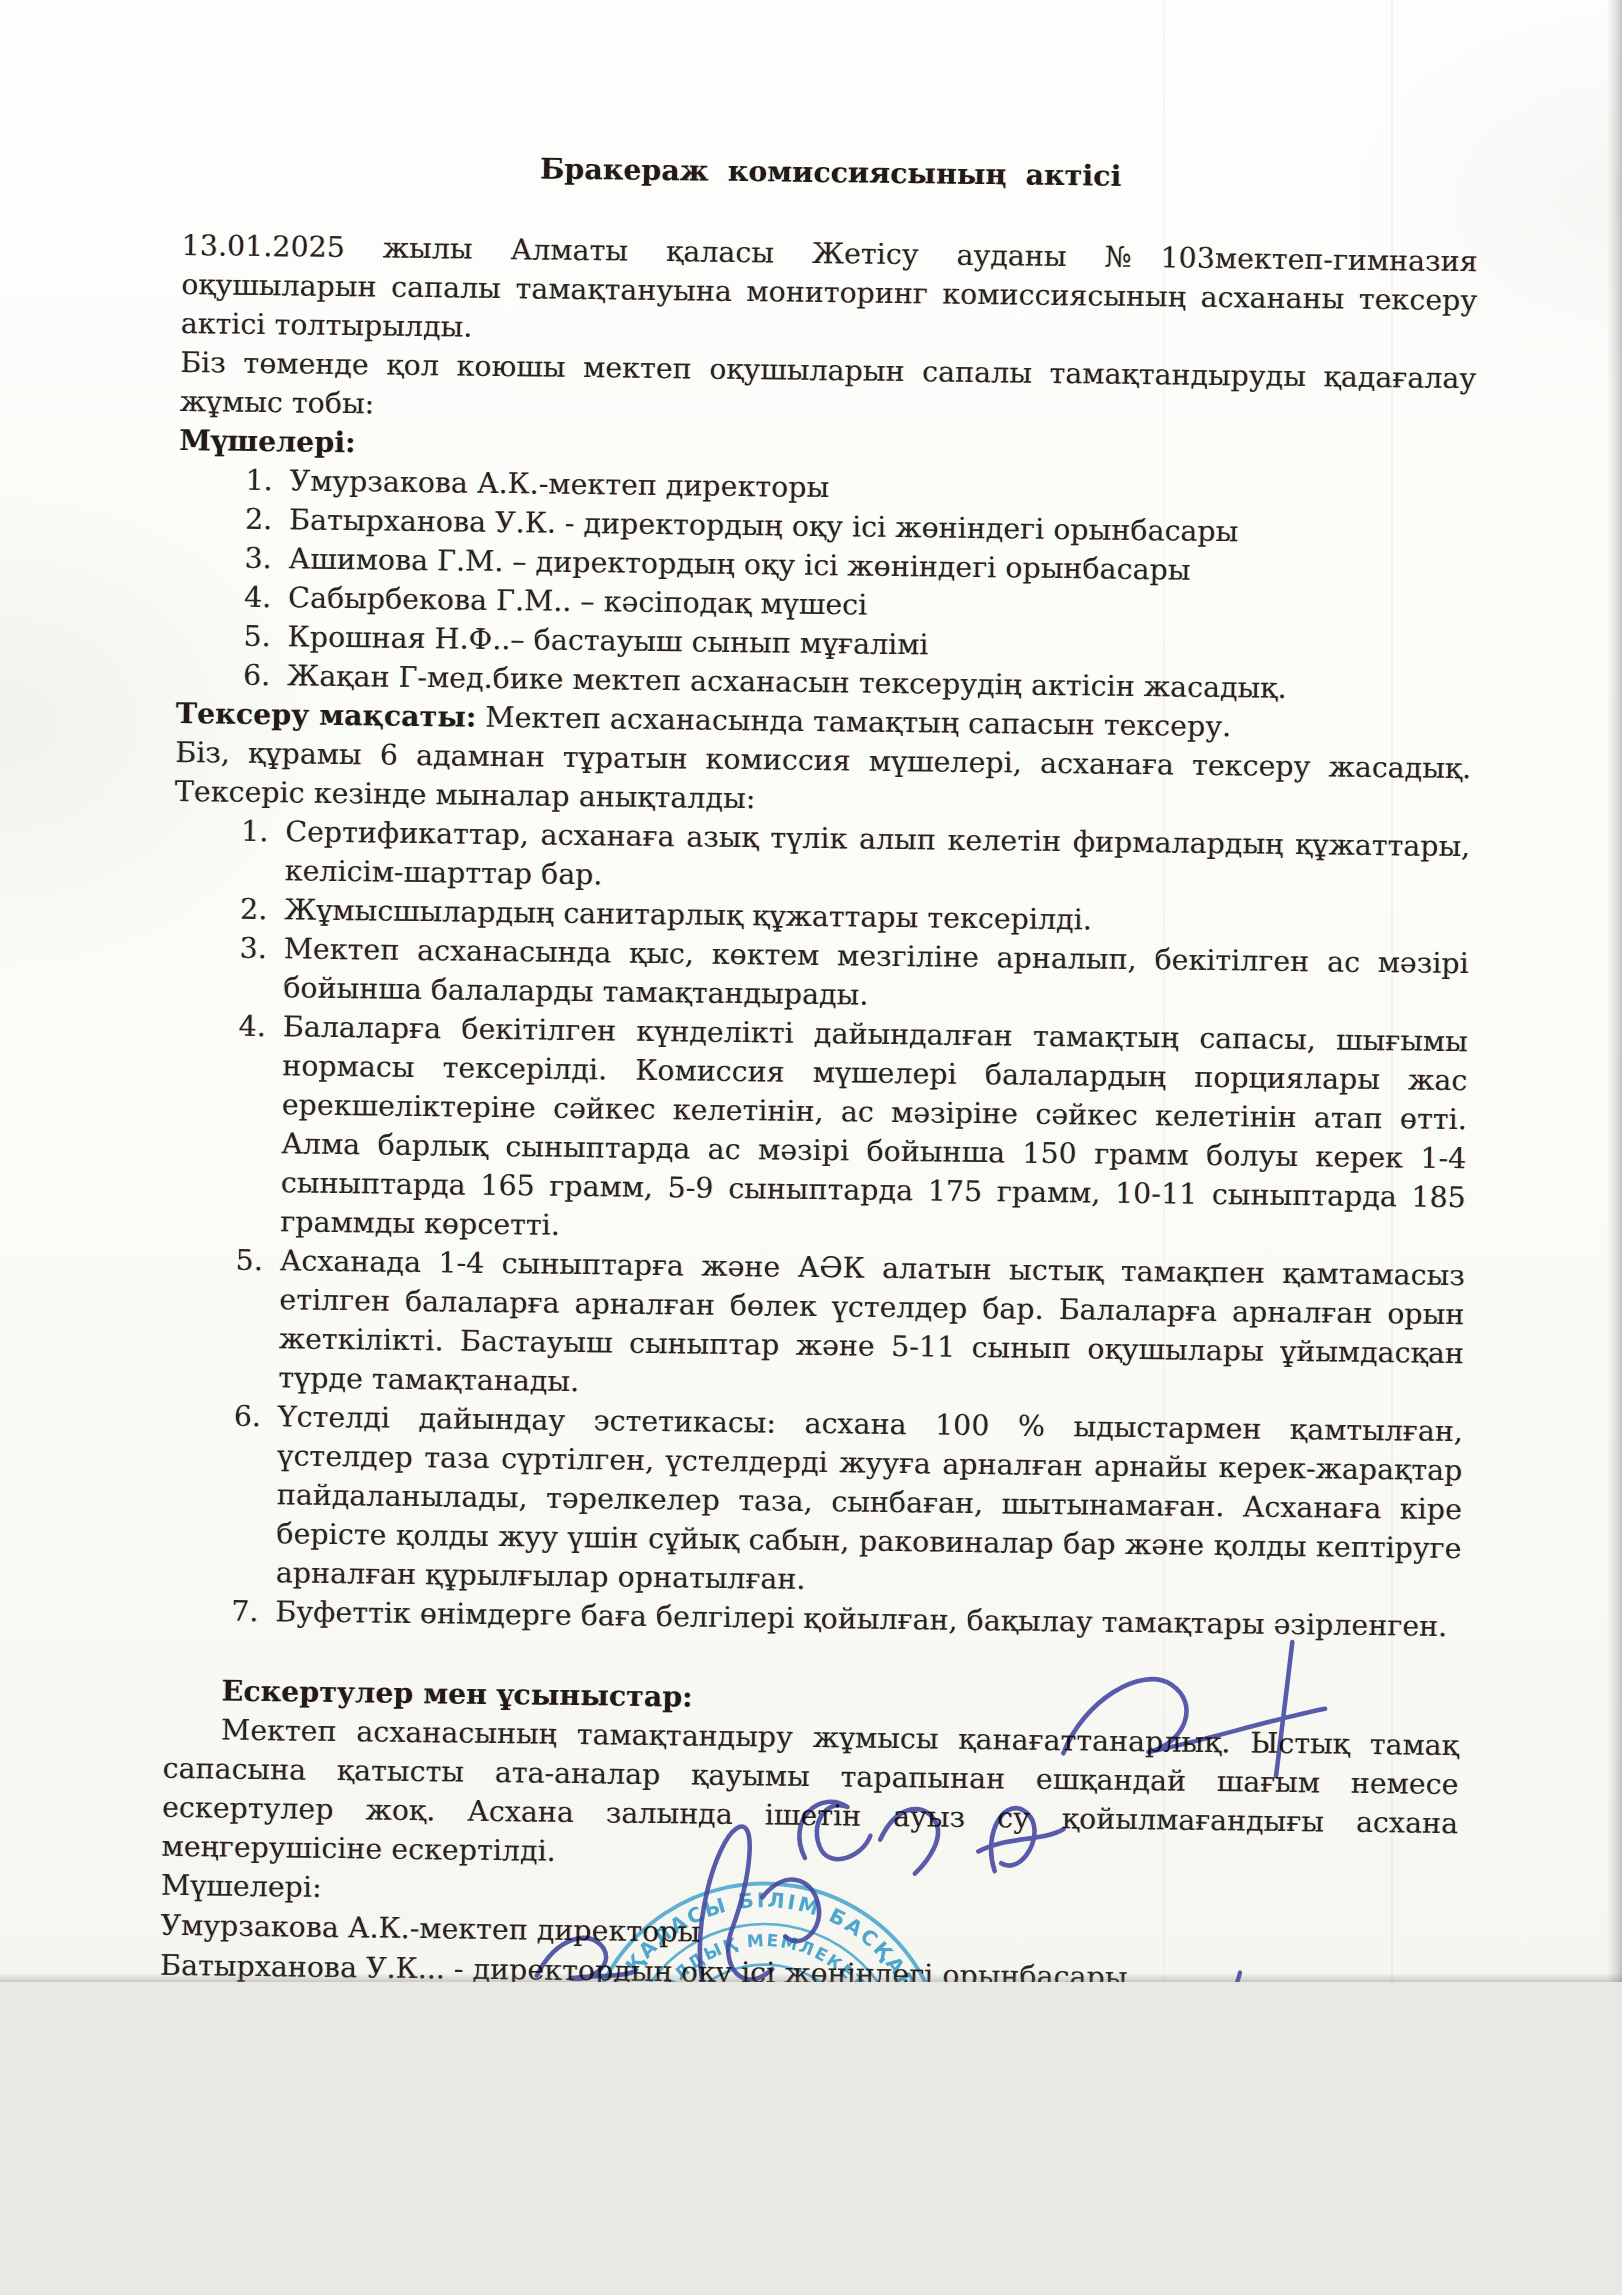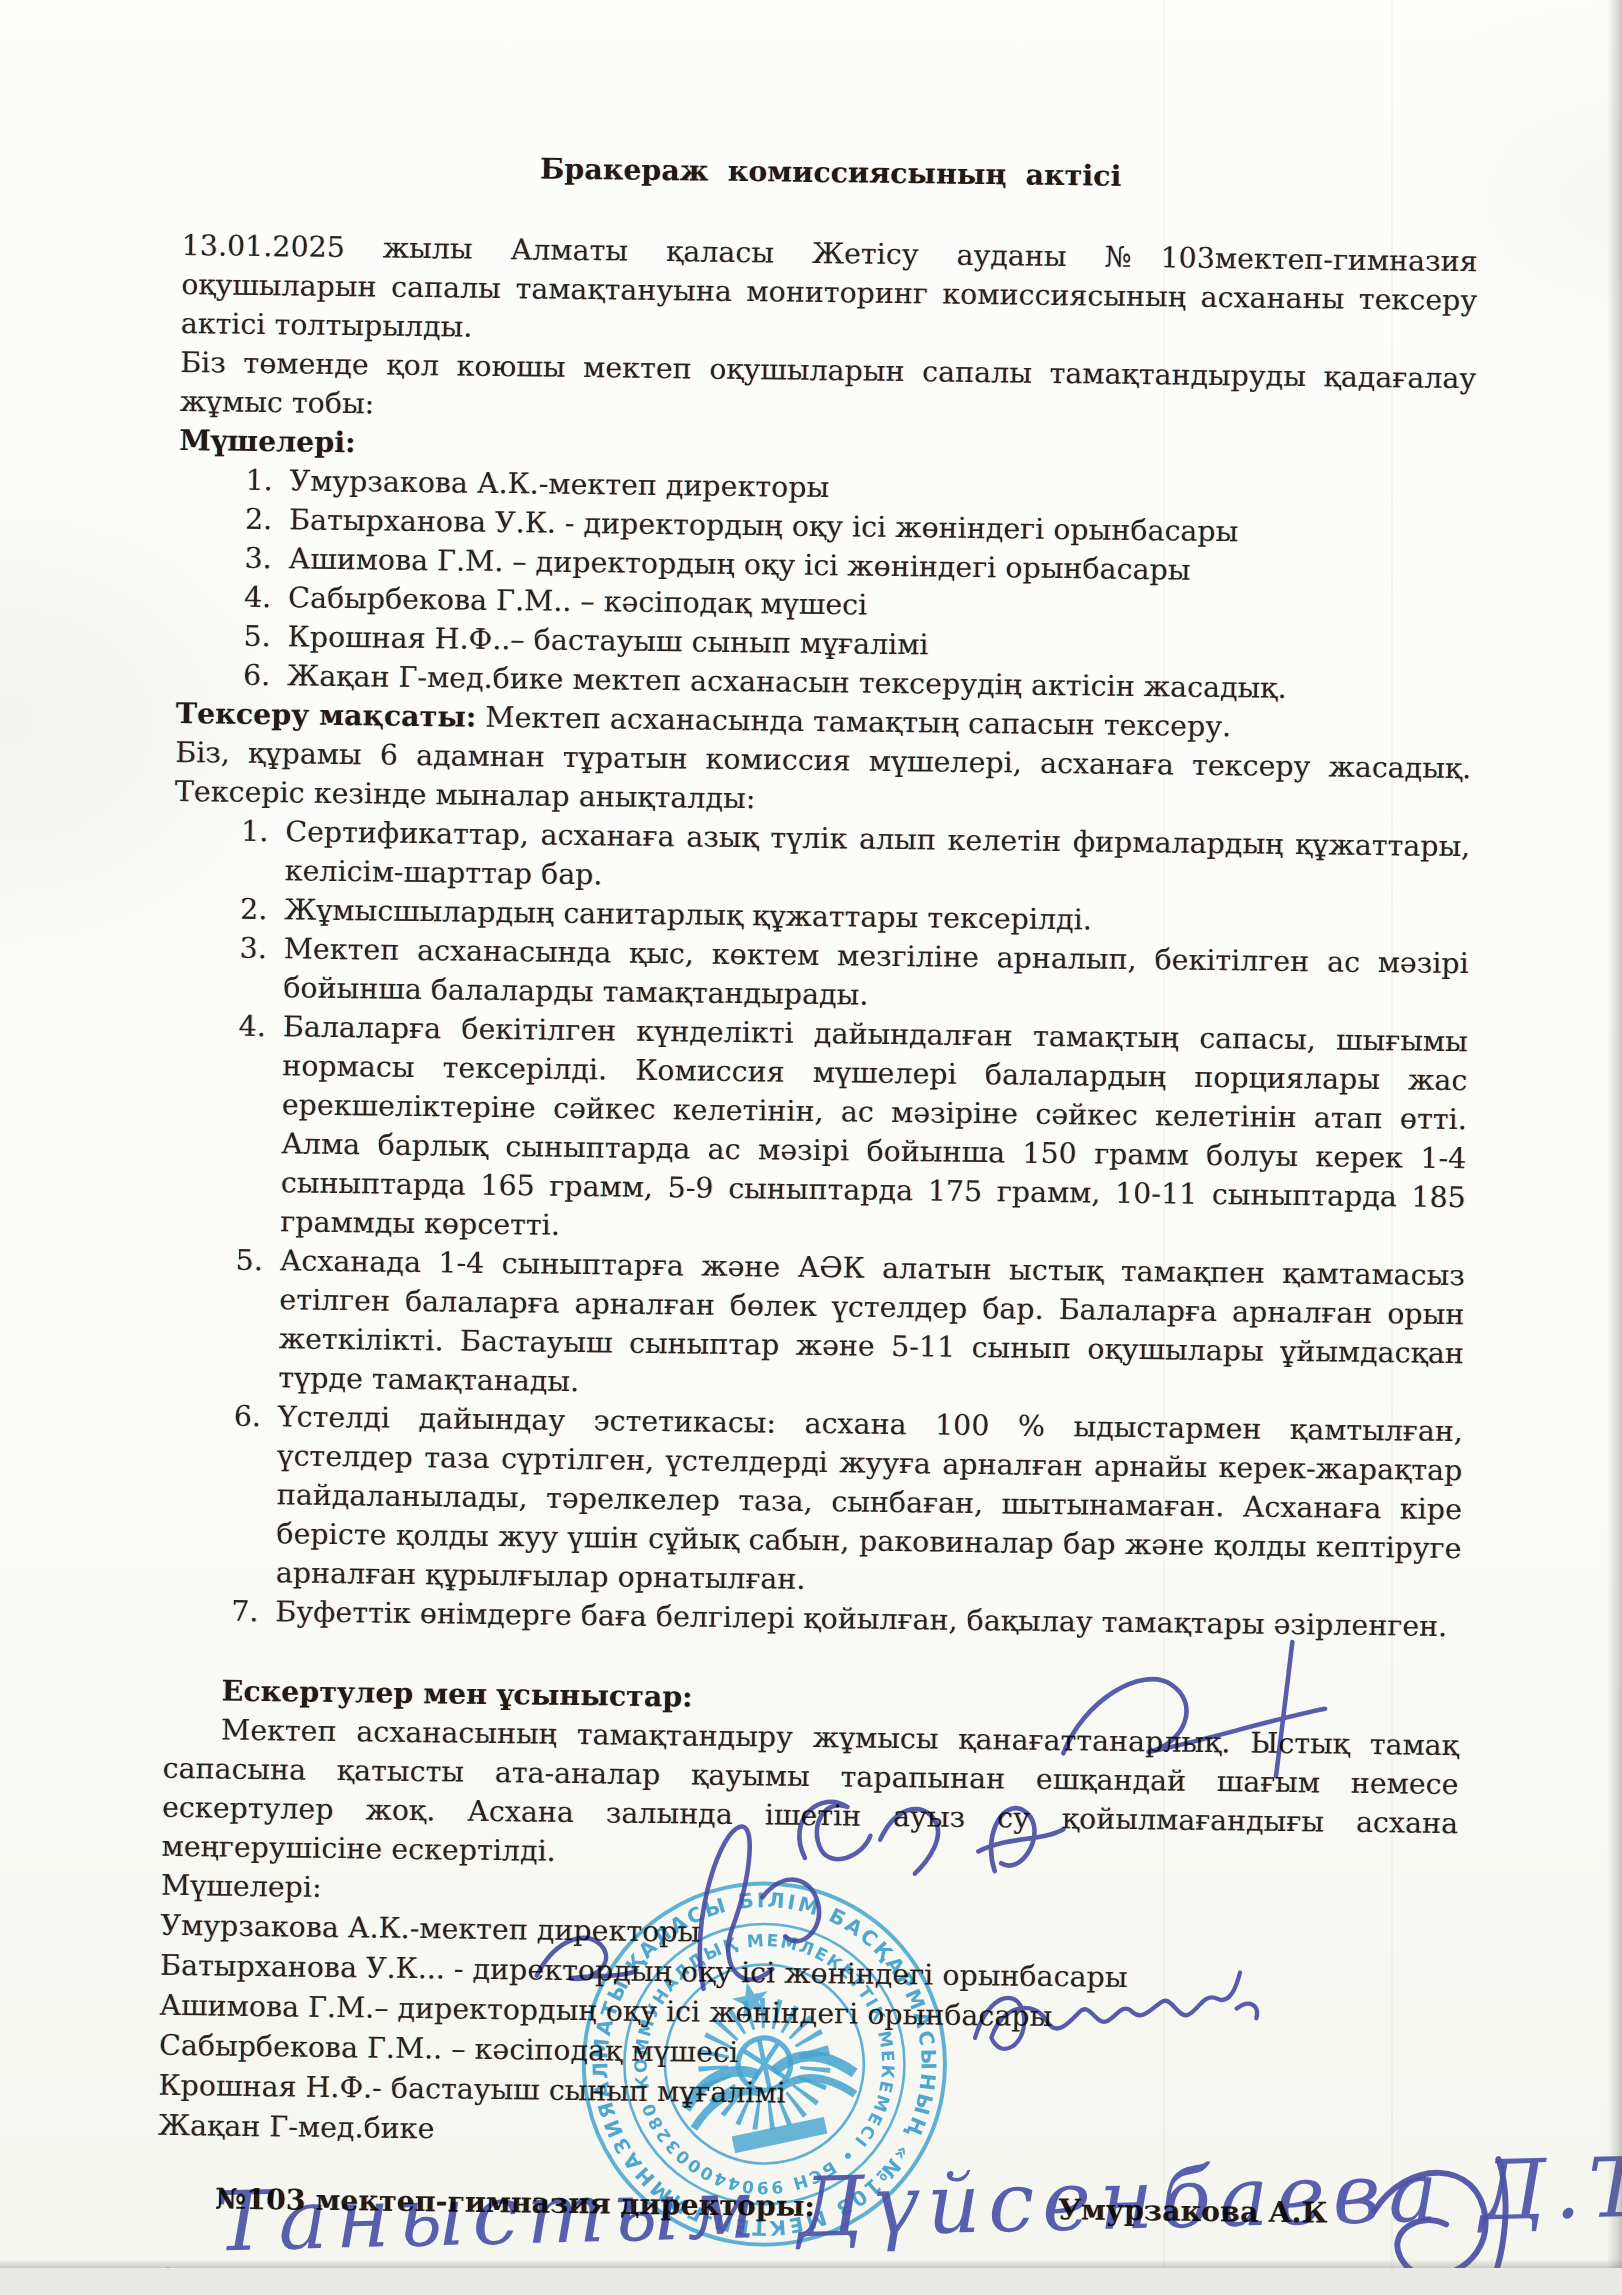--- a/index.html
+++ b/index.html
@@ -1,18 +1,18 @@
 <!DOCTYPE html>
 <html style="font-size:10.5px"><head>
 <meta charset="utf-8">
 <style>
   html,body{margin:0;padding:0;background:#e8e8e4;}
   .page{
     position:relative;
-    width:1623px;height:2268px;
+    width:1623px;height:1982px;
     background:
       radial-gradient(ellipse 589px 458px at 0px 720px, rgba(150,150,145,0.10), rgba(0,0,0,0) 60%),
       radial-gradient(ellipse 458px 327px at 1623px 196px, rgba(170,170,165,0.08), rgba(0,0,0,0) 60%),
       linear-gradient(180deg,#fdfdfb 0%,#fbfbf8 55%,#f6f6f1 100%);
     overflow:hidden;
     font-family:"DejaVu Serif","Liberation Serif",serif;
     color:#2b221d;
   }
   
   .edge-right{position:absolute;top:0;right:0;width:15.7px;height:100%;

